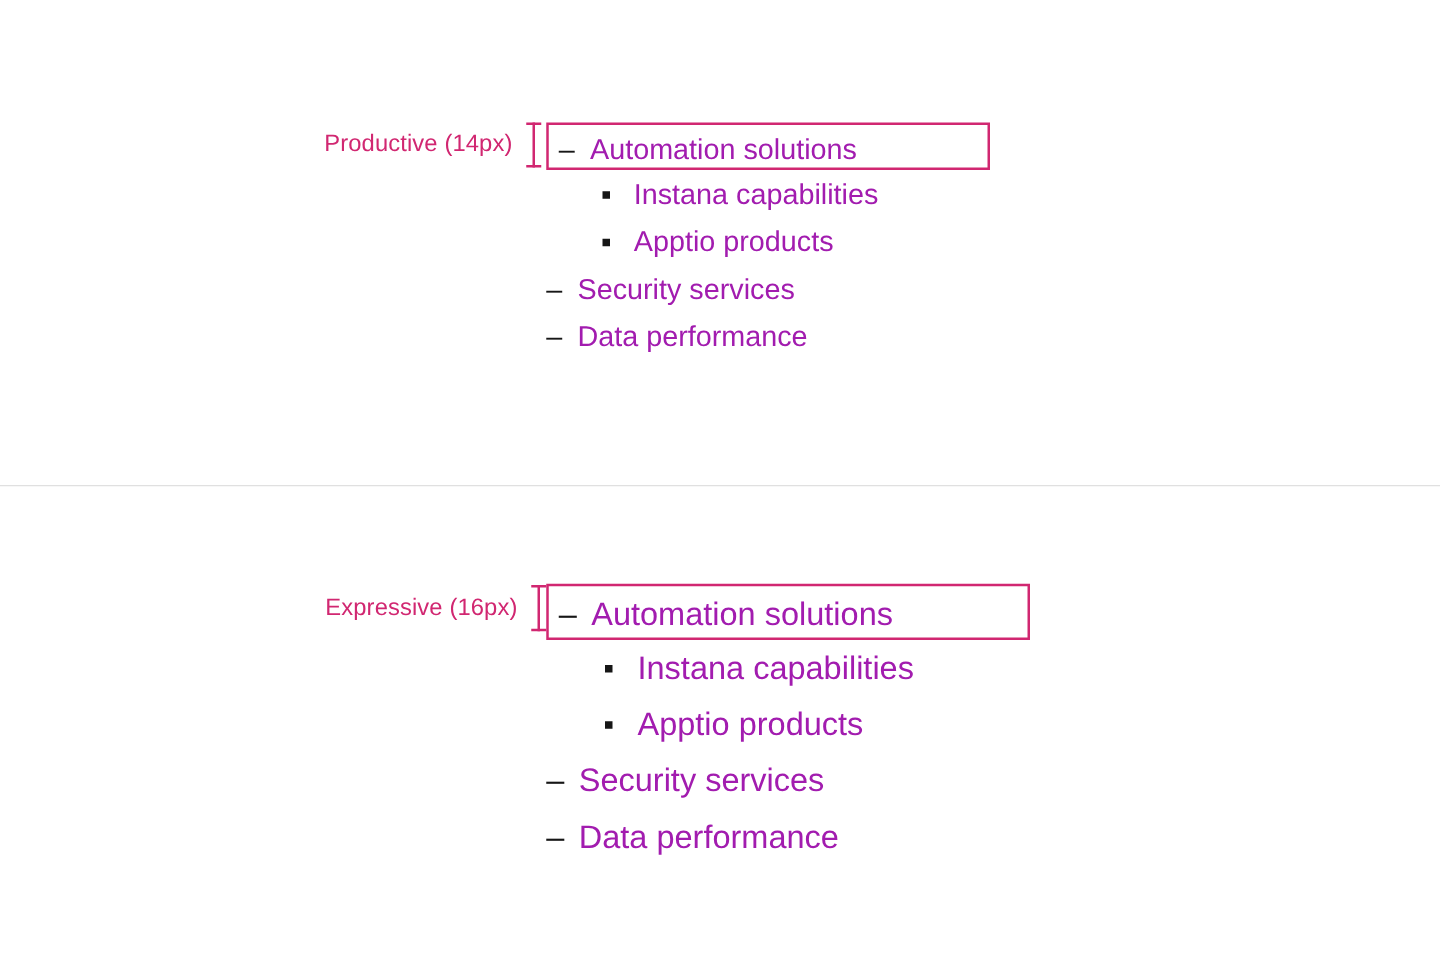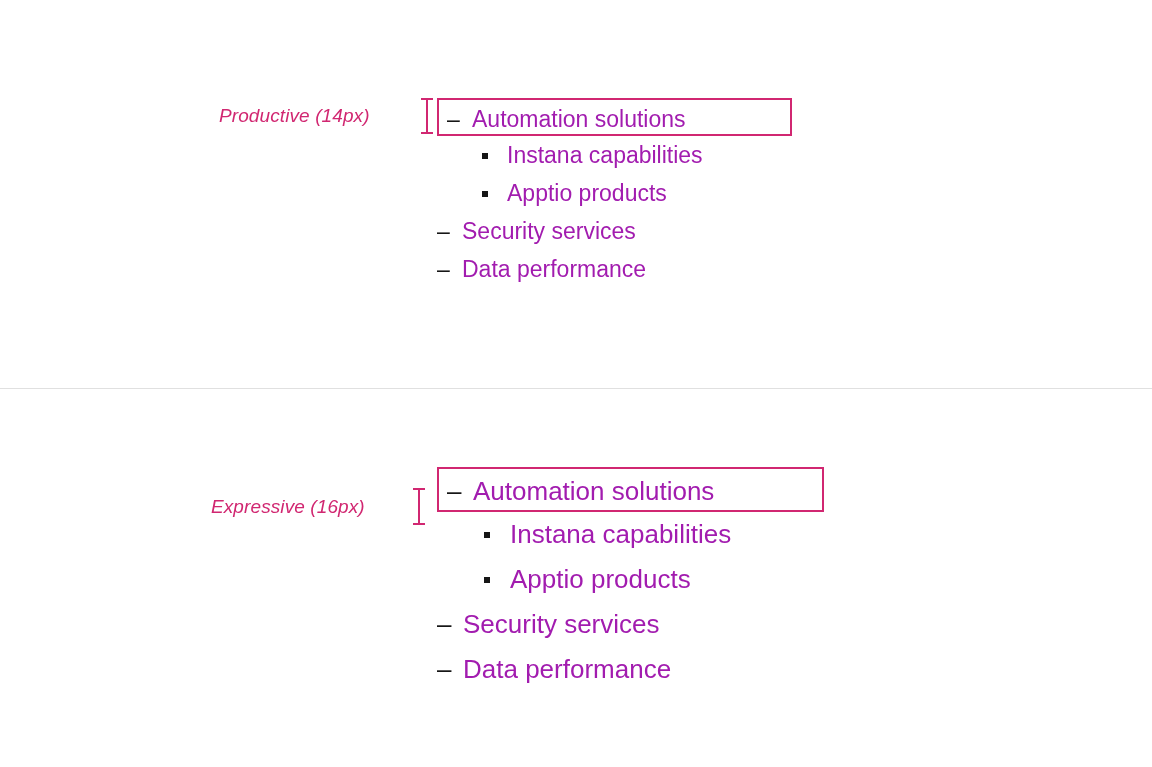--- a/index.html
+++ b/index.html
@@ -35,22 +35,22 @@
 
   
   .annotation {
     position: absolute;
     display: flex;
     align-items: center;
   }
   .annotation-label {
     color: #d12771;
     white-space: nowrap;
+    text-align: right;
     letter-spacing: 0.1px;
-    font-style: italic;
   }
   .bracket {
     position: relative;
     width: 12px;
     margin-left: 11px;
     margin-right: 11px;
     display: flex;
     align-items: center;
     justify-content: center;
   }
@@ -124,25 +124,24 @@
     line-height: 38px;
   }
   .productive .list-row { height: 38px; }
   .productive .highlight-box {
     width: 355px;
     padding-left: 8px;
   }
 
   
   .expressive .annotation {
-    left: 211px;
+    left: 223px;
     top: 79px;
     height: 37px;
     font-size: 19px;
-    margin-top: 20px;
   }
   .expressive .annotation-label { width: 191px; font-size: 19px; }
   .expressive .bracket { height: 37px; }
 
   .expressive .list-block {
     left: 437px;
     top: 78px;
     font-size: 26px;
     line-height: 45px;
   }

